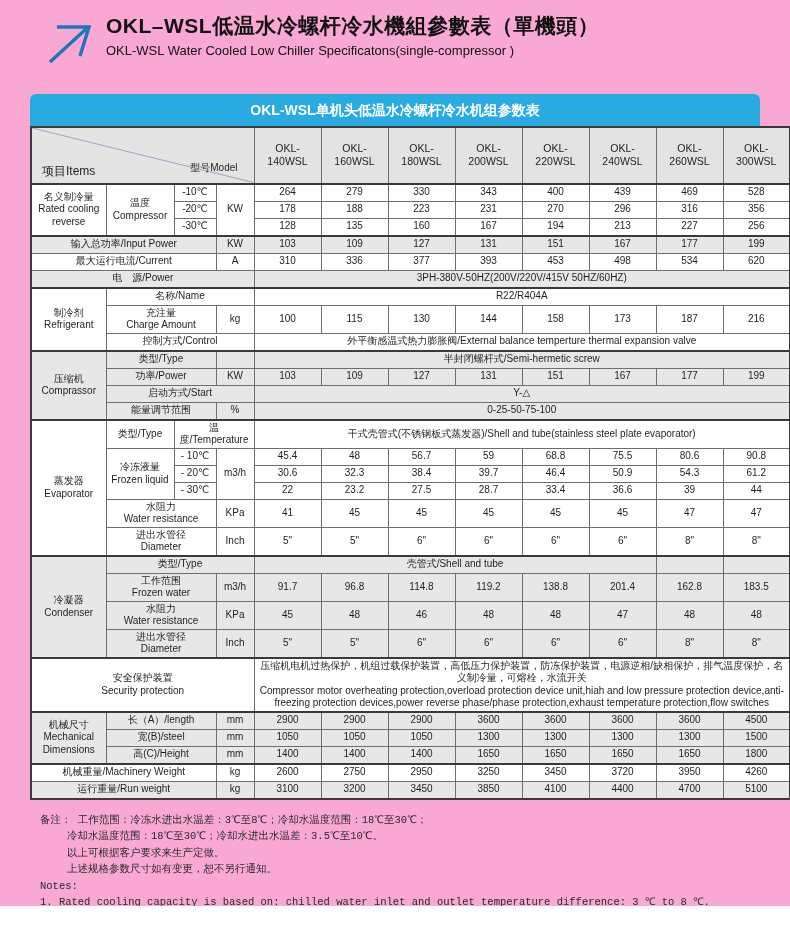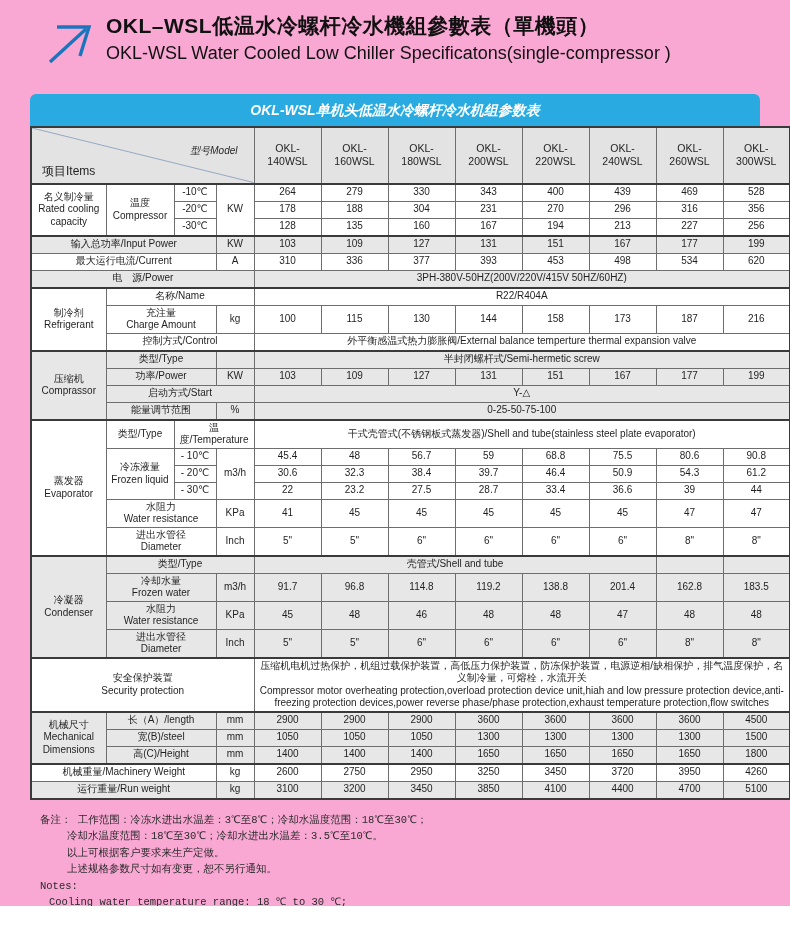--- a/index.html
+++ b/index.html
@@ -7,21 +7,21 @@
     width:790px;height:949px;background:#ffffff;
     font-family:"Liberation Sans","DejaVu Sans",sans-serif;
     color:#1f1f1f;-webkit-font-smoothing:antialiased;
   }
   .page{position:relative;width:790px;height:906px;overflow:hidden;background:#f9a8d4;}
 
   
   .doc-header{display:flex;align-items:flex-start;padding:12px 0 0 44px;}
   .brand{flex:0 0 auto;margin:4px 10px 0 0;}
   .titles h1{margin:0;font-size:21px;font-weight:700;letter-spacing:.5px;color:#111;}
-  .titles h2{margin:3px 0 0 0;font-size:18px;font-weight:400;color:#111;}
+  .titles h2{margin:3px 0 0 0;font-size:13px;font-weight:400;color:#111;}
 
   
   .banner{
     margin:30px 30px 0 30px;height:32px;line-height:32px;
     color:#fff;font-size:14px;font-weight:700;text-align:center;
     border-radius:6px 6px 0 0;
   }
 
   
   table.spec{
@@ -36,21 +36,21 @@
   tr.head td{height:34px;background:#e3e3e3;font-size:10.5px;}
   tr.shade td{background:#e7e7e7;}
   tr.sec td{border-top:2px solid #3a3a3a;}
   td.tl{text-align:left;padding-left:4px;}
   td.block{
     text-align:left;padding:5px 6px;line-height:1.5;font-size:10px;
   }
   td.corner{position:relative;padding:0;}
   .corner svg.diag{position:absolute;left:0;top:0;width:100%;height:100%;}
   .c-items{position:absolute;left:10px;bottom:4px;font-size:12px;}
-  .c-model{position:absolute;right:16px;bottom:25px;font-size:10px;font-style:italic;}
+  .c-model{position:absolute;right:16px;bottom:8px;font-size:10px;}
 
   
   .notes{margin:12px 30px 0 40px;font-size:10.5px;color:#2a2a2a;}
   .note{line-height:1.58;font-family:Liberation Mono, monospace;}
   .ind0{padding-left:0;}
   .ind1{padding-left:27px;}
   .ind2{padding-left:9px;}
 </style>
 </head>
 <body>
@@ -61,21 +61,21 @@
     <svg class="brand" width="52" height="48" viewBox="0 0 52 48">
       <path d="M13 11 L45 11 L36 40" fill="none" stroke="#1b75bc" stroke-width="3.4" stroke-linejoin="miter"></path>
       <path d="M6 46 L42 13" fill="none" stroke="#1b75bc" stroke-width="3.4"></path>
     </svg>
     <div class="titles">
       <h1>OKL–WSL低温水冷螺杆冷水機組參數表（單機頭）</h1>
       <h2>OKL-WSL Water Cooled Low Chiller Specificatons(single-compressor )</h2>
     </div>
   </header>
 
-  <div class="banner" style="background: rgb(41, 171, 226); font-style: italic;">OKL-WSL单机头低温水冷螺杆冷水机组参数表</div>
+  <div class="banner" style="background: rgb(41, 171, 226);">OKL-WSL单机头低温水冷螺杆冷水机组参数表</div>
 
   <table class="spec">
     <colgroup>
       <col style="width:75px">
         <col style="width:68px">
         <col style="width:42px">
         <col style="width:38px">
       <col style="width:67px">
         <col style="width:67px">
         <col style="width:67px">
@@ -108,39 +108,39 @@
           <td class="mh">OKL-
 240WSL</td>
           <td class="mh">OKL-
 260WSL</td>
           <td class="mh">OKL-
 300WSL</td>
         </tr>
 
     <tr class="sec">
           <td rowspan="3">名义制冷量
-Rated cooling capacity</td>
+Rated cooling reverse</td>
           <td rowspan="3">温度
 Compressor</td>
           <td>-10℃</td>
           <td rowspan="3">KW</td>
           <td>264</td>
           <td>279</td>
           <td>330</td>
           <td>343</td>
           <td>400</td>
           <td>439</td>
           <td>469</td>
           <td>528</td>
         </tr>
         <tr>
           <td>-20℃</td>
           <td>178</td>
           <td>188</td>
-          <td>304</td>
+          <td>223</td>
           <td>231</td>
           <td>270</td>
           <td>296</td>
           <td>316</td>
           <td>356</td>
         </tr>
         <tr>
           <td>-30℃</td>
           <td>128</td>
           <td>135</td>
@@ -301,21 +301,21 @@
         </tr>
         <tr class="shade sec">
           <td rowspan="4">冷凝器
 Condenser</td>
           <td colspan="3">类型/Type</td>
           <td colspan="6">壳管式/Shell and tube</td>
           <td></td>
           <td></td>
         </tr>
         <tr class="shade">
-          <td colspan="2">冷却水量
+          <td colspan="2">工作范围
 Frozen water</td>
           <td>m3/h</td>
           <td>91.7</td>
           <td>96.8</td>
           <td>114.8</td>
           <td>119.2</td>
           <td>138.8</td>
           <td>201.4</td>
           <td>162.8</td>
           <td>183.5</td>
@@ -417,18 +417,19 @@
       </tbody>
   </table>
 
   <section class="notes">
     <div>
         <div class="note ind0">备注：  工作范围：冷冻水进出水温差：3℃至8℃；冷却水温度范围：18℃至30℃；</div>
         <div class="note ind1">冷却水温度范围：18℃至30℃；冷却水进出水温差：3.5℃至10℃。</div>
         <div class="note ind1">以上可根据客户要求来生产定做。</div>
         <div class="note ind1">上述规格参数尺寸如有变更，恕不另行通知。</div>
         <div class="note ind0">Notes:</div>
+        <div class="note ind0">1. Rated cooling capacity is based on: chilled water inlet and outlet temperature  difference: 3 ℃ to 8 ℃.</div>
         <div class="note ind2">Cooling water temperature  range: 18 ℃ to 30 ℃;</div>
         <div class="note ind2">These models above can be customized according to customers′  requirements.</div>
       </div>
   </section>
 
 </div>
 
 </body></html>

